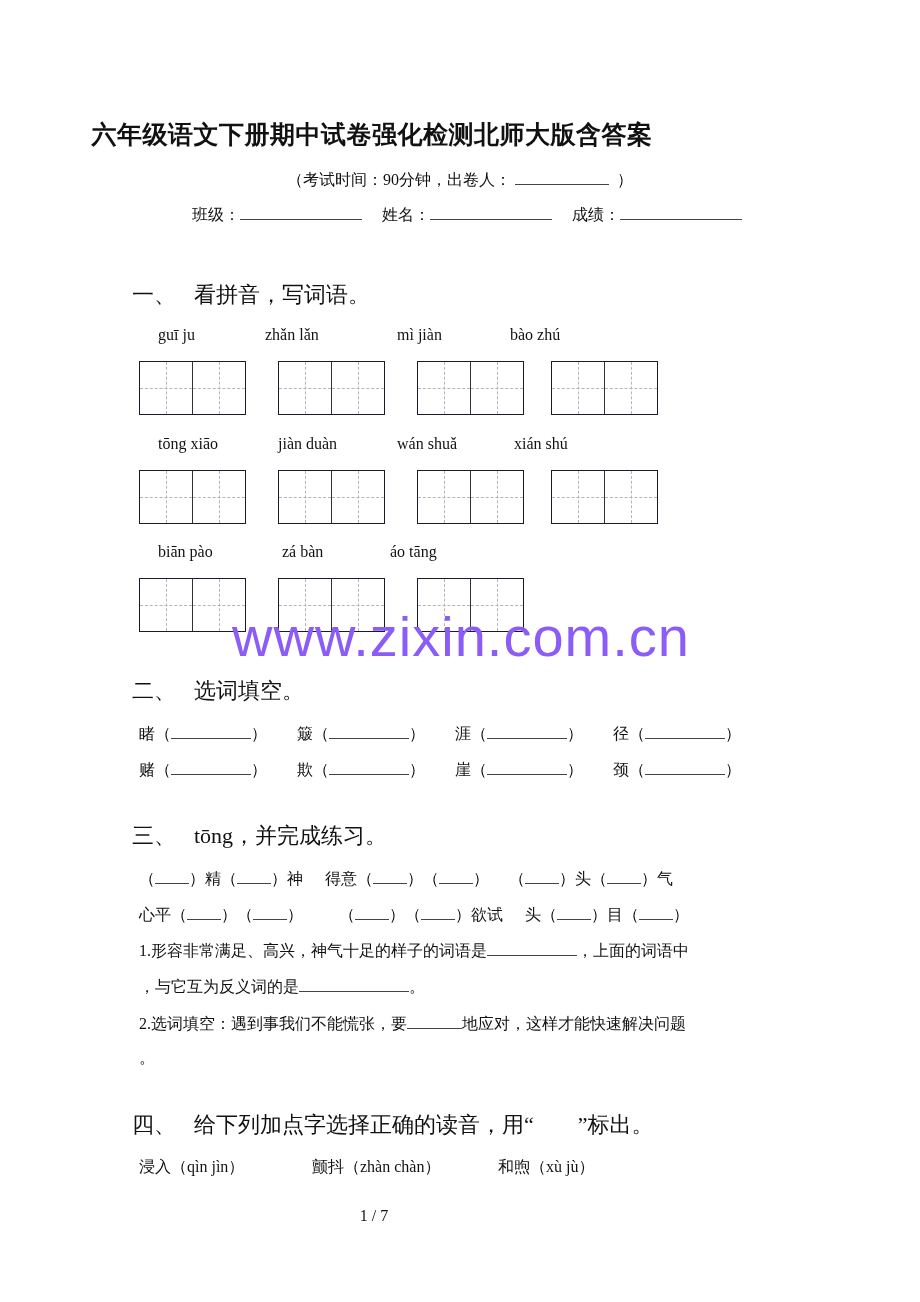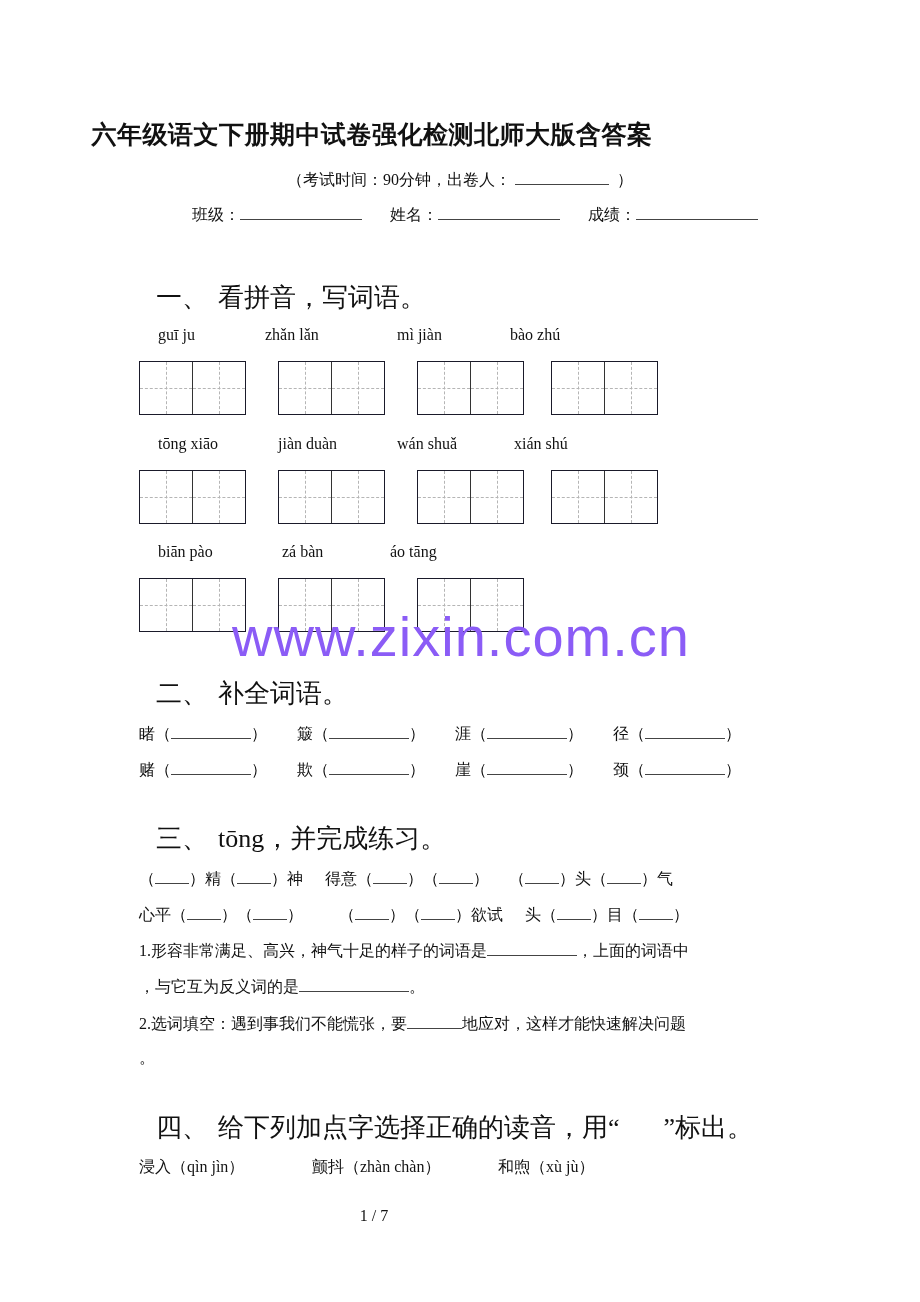--- a/index.html
+++ b/index.html
@@ -28,30 +28,30 @@
       left: 0; width: 920px; top: 168px;
       text-align: center;
       font-size: 16px;
     }
     .info-row {
       top: 203px; left: 168px;
       font-size: 16px;
       display: flex;
     }
     .info-row .field { display: flex; align-items: baseline; margin-left: 24px; }
-    .info-row .field + .field { margin-left: 28px; }
+    .info-row .field + .field { margin-left: 20px; }
     .blank {
       display: inline-block;
       border-bottom: 1px solid #444;
       height: 16px;
       vertical-align: baseline;
     }
     .section-title {
-      left: 156px;
-      font-size: 26px;
+      left: 132px;
+      font-size: 22px;
     }
     .section-title .num { display: inline-block; width: 62px; }
 
     .pinyin {
       font-size: 16px;
     }
     .tian-box {
       position: absolute;
       height: 52px;
       width: 105px;
@@ -186,21 +186,21 @@
     <div class="tian-cell"></div>
   </div>
 <div class="tian-box" style="left:417px;top:578px;">
     <div class="tian-cell"></div>
     <div class="tian-cell"></div>
   </div>
 
 <div class="abs watermark">www.zixin.com.cn</div>
 
 <div class="abs section-title" style="top:676px;">
-  <span class="num">二、</span><span>补全词语。</span>
+  <span class="num">二、</span><span>选词填空。</span>
 </div>
 
 <div class="abs row-text" style="top:723px;">
   <span class="group-item" style="width:158px;"><span>睹</span><span>（</span><span class="paren-blank" style="width:80px;"></span><span>）</span></span><span class="group-item" style="width:158px;"><span>簸</span><span>（</span><span class="paren-blank" style="width:80px;"></span><span>）</span></span><span class="group-item" style="width:158px;"><span>涯</span><span>（</span><span class="paren-blank" style="width:80px;"></span><span>）</span></span><span class="group-item"><span>径</span><span>（</span><span class="paren-blank" style="width:80px;"></span><span>）</span></span>
 </div>
 
 <div class="abs row-text" style="top:759px;">
   <span class="group-item" style="width:158px;"><span>赌</span><span>（</span><span class="paren-blank" style="width:80px;"></span><span>）</span></span><span class="group-item" style="width:158px;"><span>欺</span><span>（</span><span class="paren-blank" style="width:80px;"></span><span>）</span></span><span class="group-item" style="width:158px;"><span>崖</span><span>（</span><span class="paren-blank" style="width:80px;"></span><span>）</span></span><span class="group-item"><span>颈</span><span>（</span><span class="paren-blank" style="width:80px;"></span><span>）</span></span>
 </div>
 

